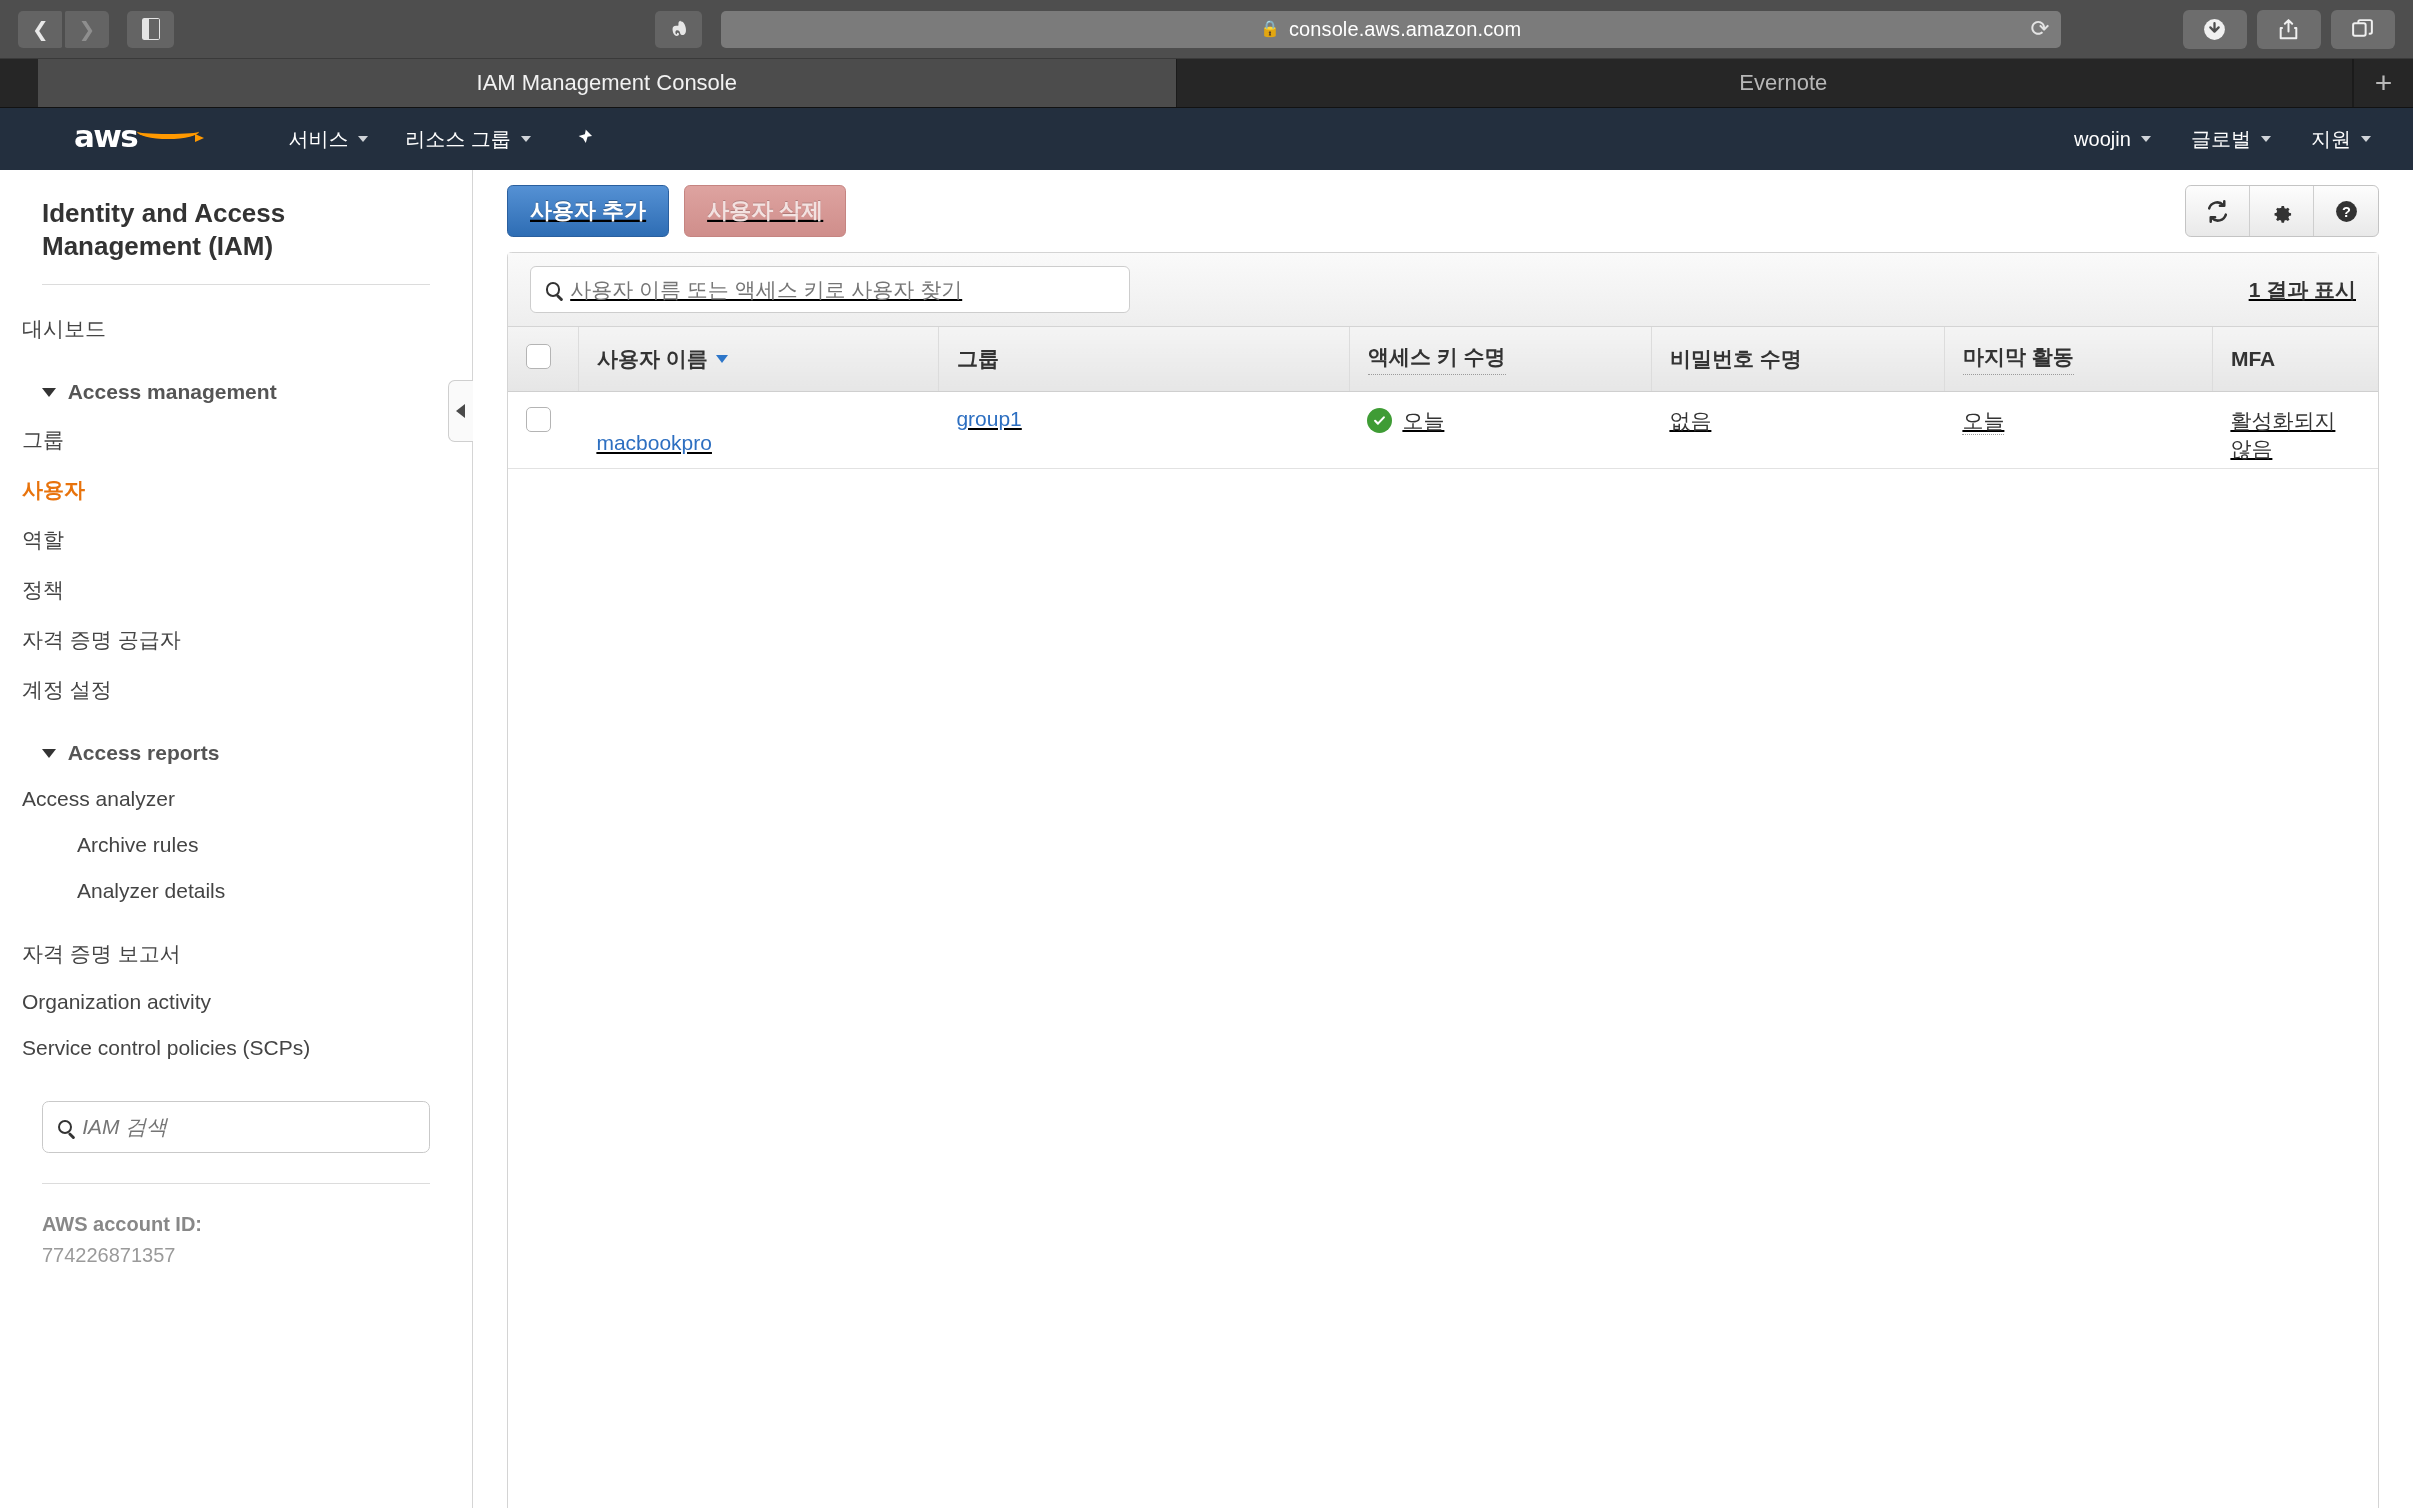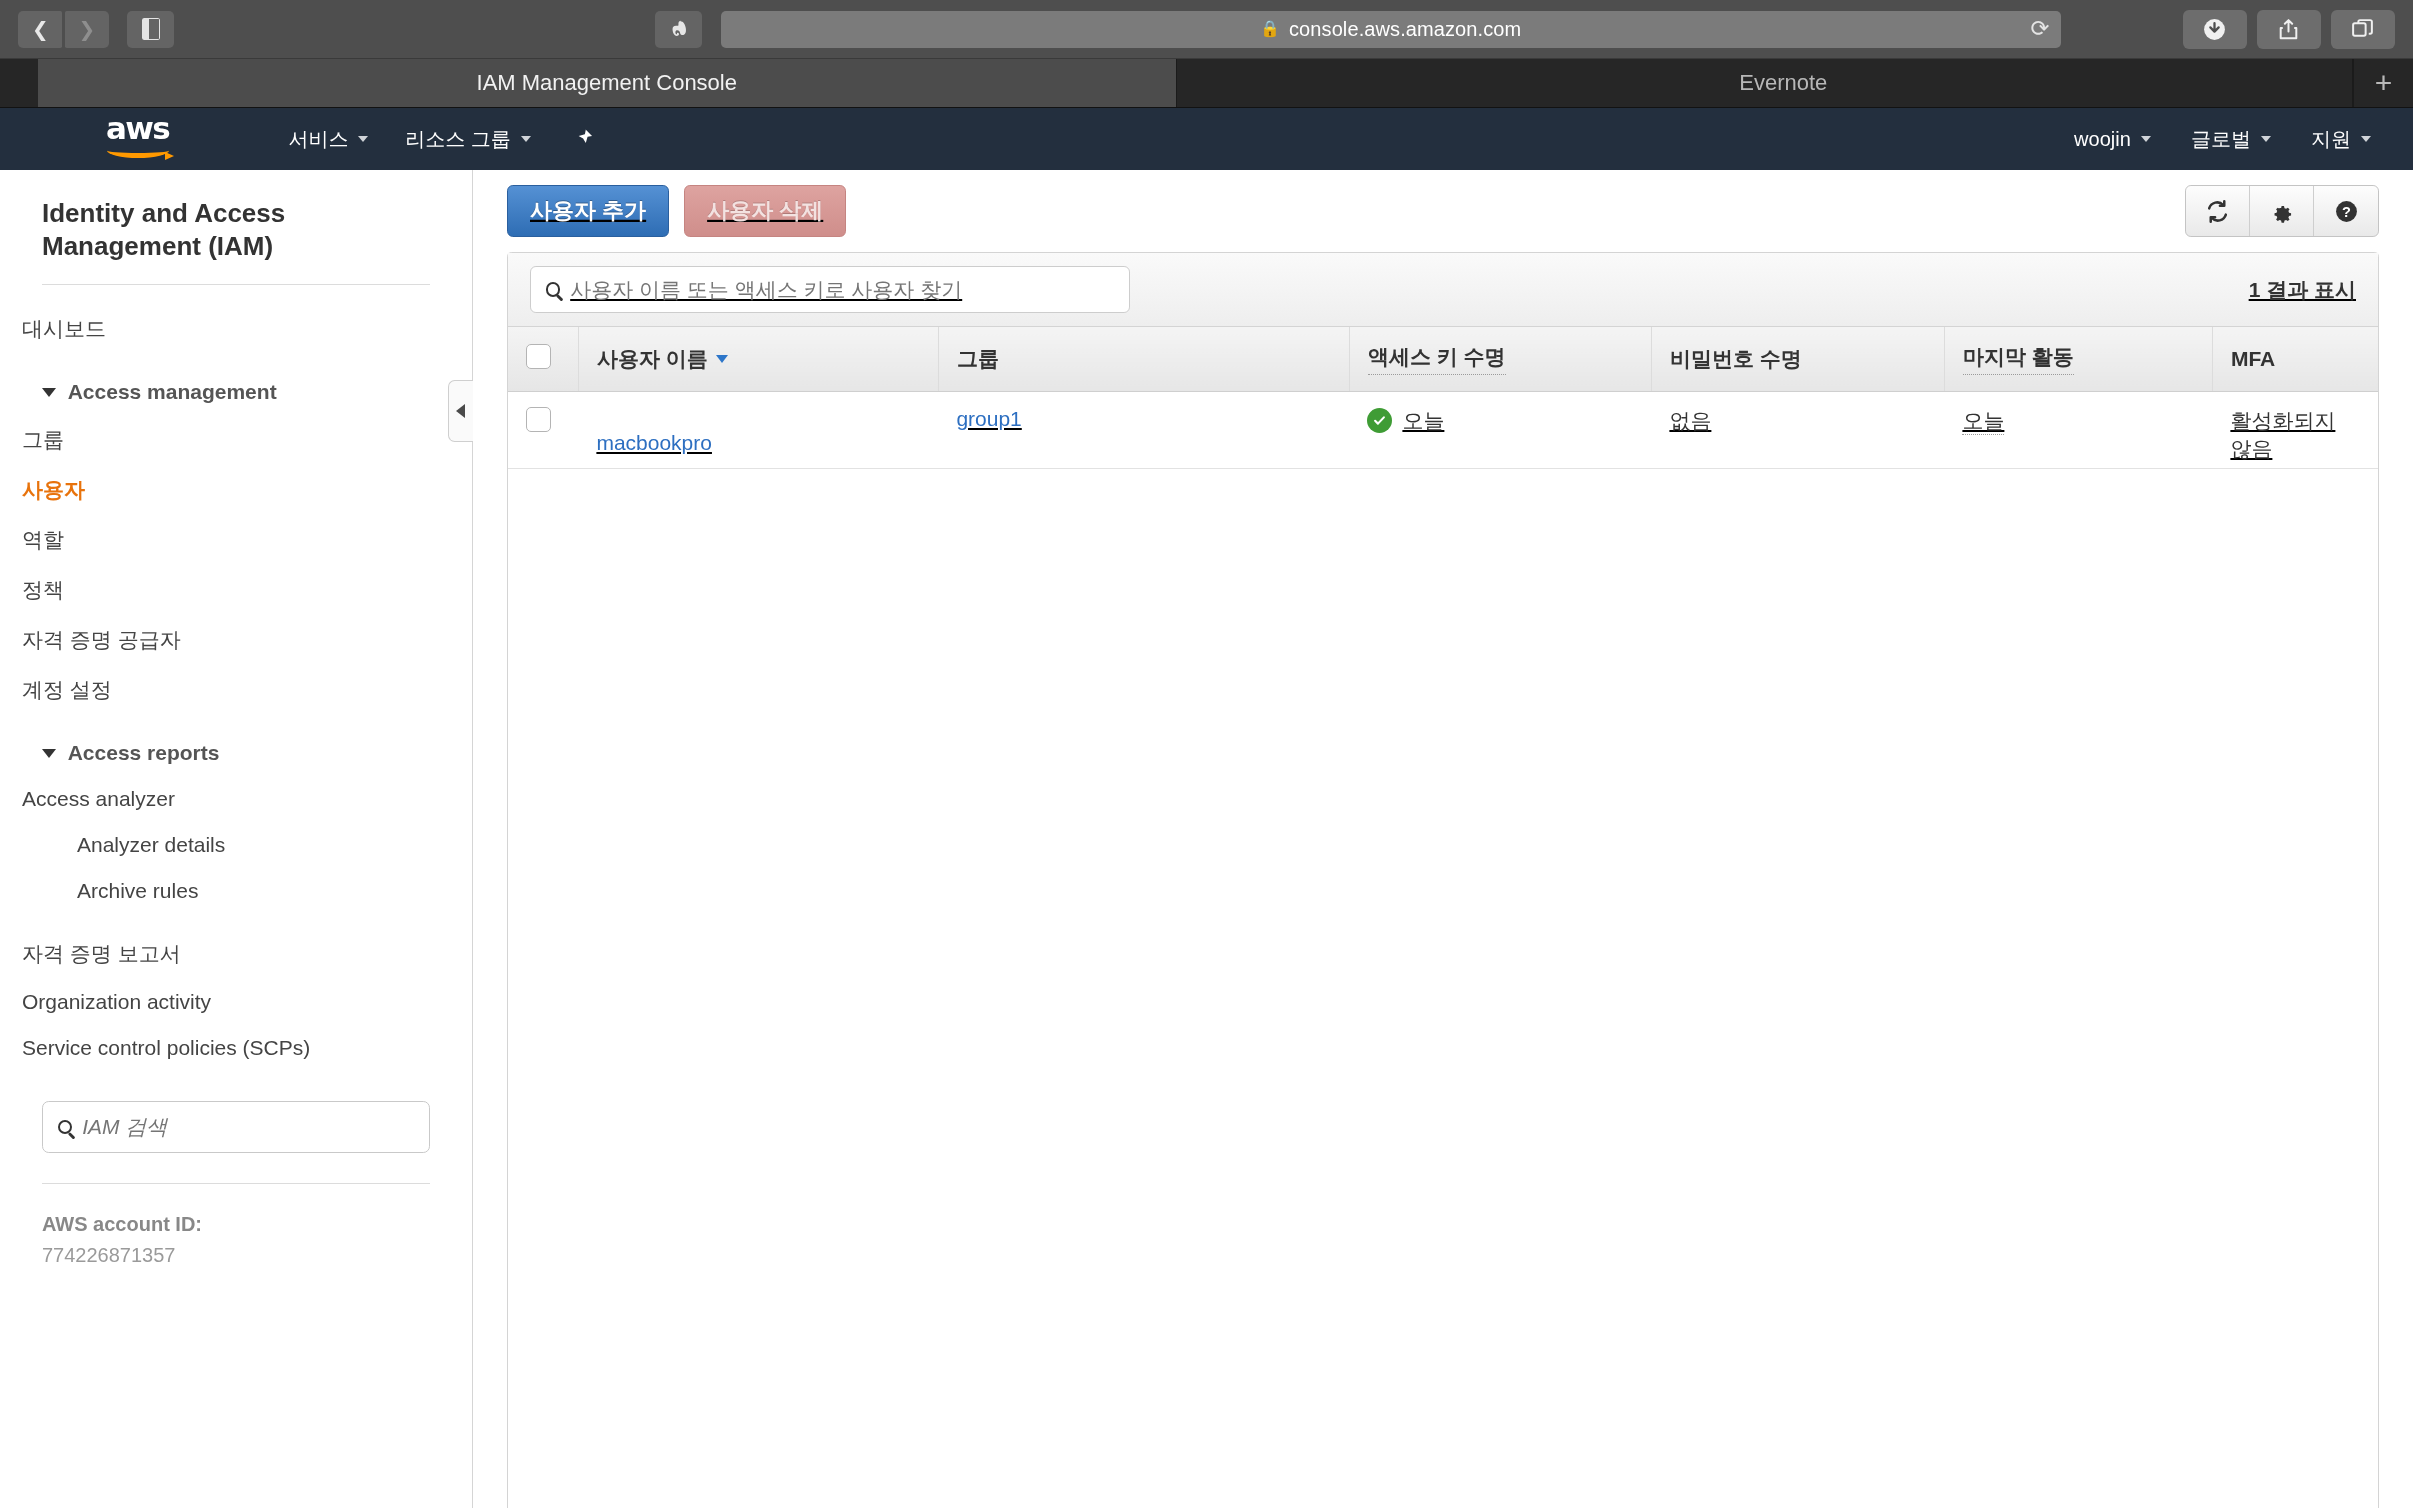--- a/index.html
+++ b/index.html
@@ -103,21 +103,21 @@
   
   .aws-nav {
     height: 62px;
     background: #232f3e;
     display: flex; align-items: center;
     padding: 0 23.5px 0 0;
     position: relative;
   }
   .aws-logo {
     width: 127px; margin-left: 74px;
-    display: flex; flex-direction: column; align-items: center;
+    display: flex; flex-direction: row; 
     position: relative; top: -2.5px;
   }
   .aws-word {
     color: #fff; font-size: 31px; font-weight: 700;
     letter-spacing: -1.7px; line-height: .85;
     font-family: "DejaVu Sans", sans-serif;
   }
   .aws-smile {
     width: 62px; height: 15px; margin-top: 0.8px;
     border-bottom: 5px solid #ff9900;
@@ -452,24 +452,24 @@
           <span>계정 설정</span>
         </div>
         <div class="sb-row group-hd spaced">
           <span class="tri"></span>
           <span>Access reports</span>
         </div>
         <div class="sb-row">
           <span>Access analyzer</span>
         </div>
         <div class="sb-row indent1">
+          <span>Archive rules</span>
+        </div>
+        <div class="sb-row indent1">
           <span>Analyzer details</span>
-        </div>
-        <div class="sb-row indent1">
-          <span>Archive rules</span>
         </div>
         <div class="sb-row spaced">
           <span>자격 증명 보고서</span>
         </div>
         <div class="sb-row">
           <span>Organization activity</span>
         </div>
         <div class="sb-row">
           <span>Service control policies (SCPs)</span>
         </div>

